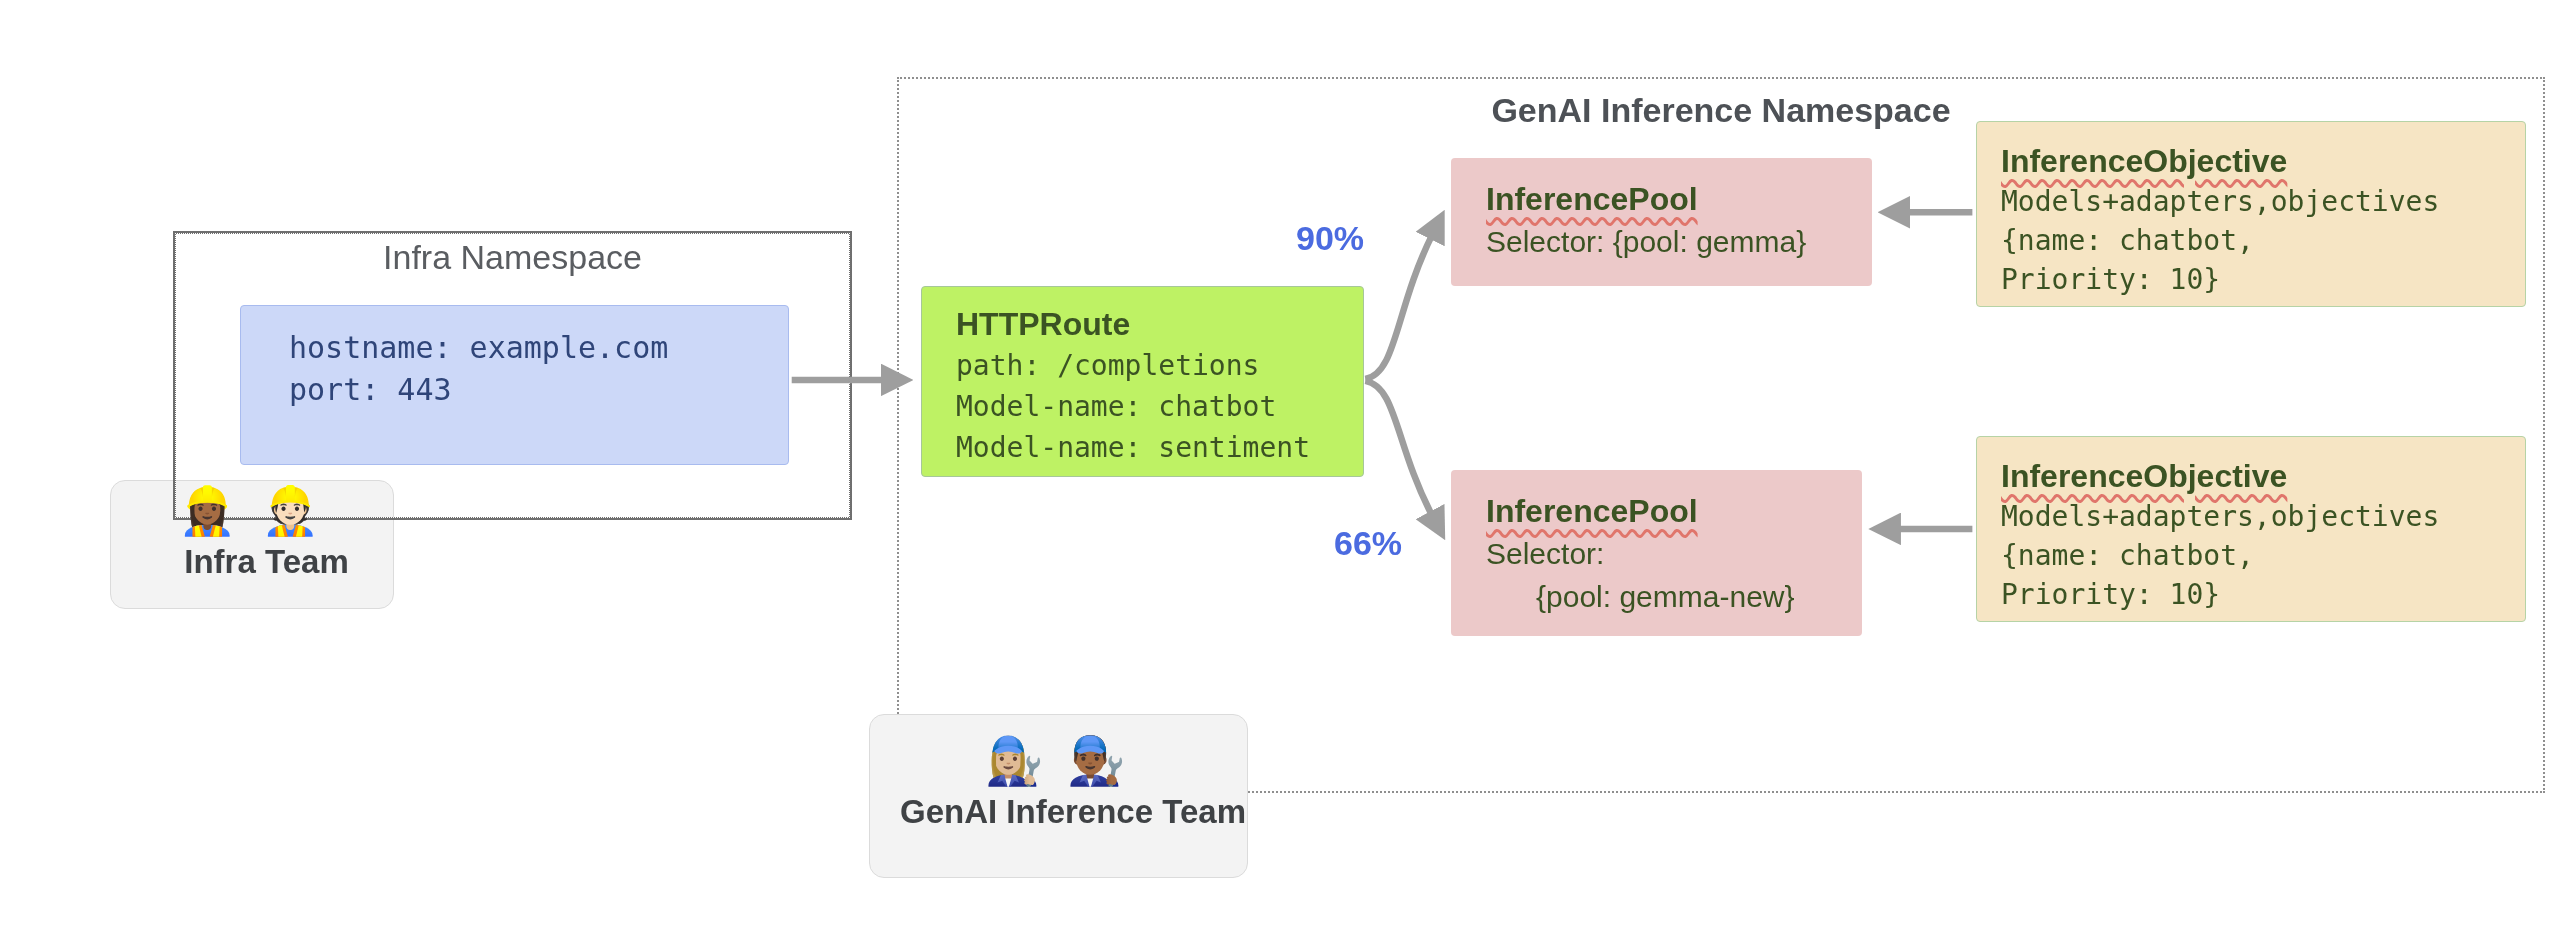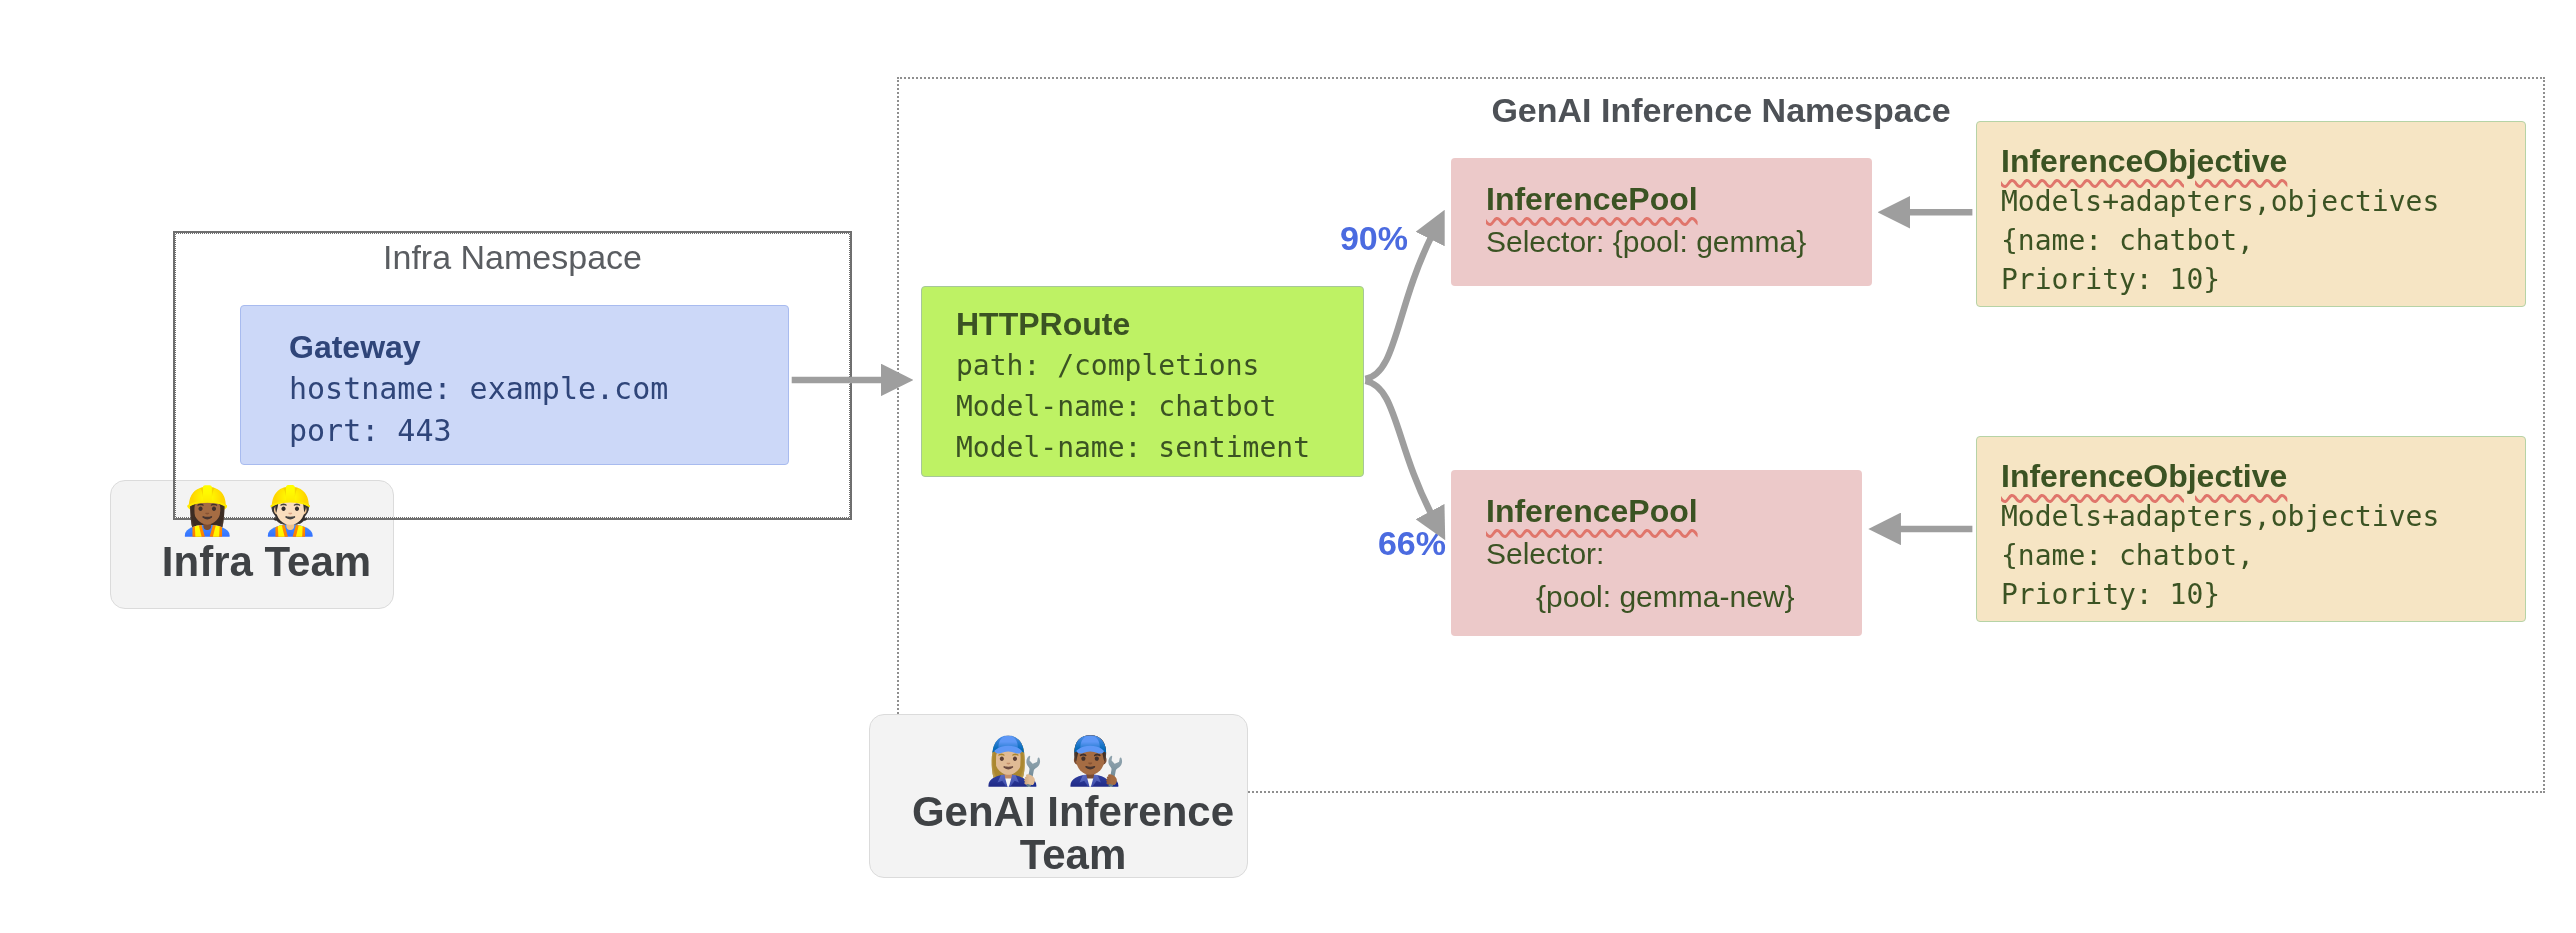--- a/index.html
+++ b/index.html
@@ -112,59 +112,58 @@
     border: 1.9px solid #dbdbdb;
     border-radius: 15px;
     box-sizing: border-box;
   }
   .infra-team-fill { left: 110px; top: 480px; width: 284px; height: 129px; z-index: 1; }
   .team-content { text-align: center; z-index: 5; }
   .infra-team-content { left: 110px; top: 482px; width: 284px; }
   .team-emoji { font-size: 47px; line-height: 58px; letter-spacing: 5.6px; }
   .team-label {
     font-weight: bold;
-    font-size: 42px; line-height: 43px;
+    font-size: 33px; line-height: 43px;
     color: #3f4245;
     margin-left: 29px;
   }
   .genai-team {
     left: 869px; top: 714px; width: 379px; height: 164px;
     z-index: 5;
     text-align: center;
     padding-top: 17px;
   }
 
   
   .arrows { left: 0; top: 0; z-index: 6; pointer-events: none; }
   .weight {
     font-weight: bold;
     font-size: 34px; line-height: 41px;
     color: #4b6be0;
     z-index: 5;
     width: 112px;
-    text-align: right;
+    text-align: left;
   }
   .weight-90 { left: 1296px; top: 218px; }
   .weight-10 { left: 1334px; top: 523px; }
 </style>
 </head>
 <body>
 
 <div class="canvas">
 
   <div class="abs team-fill infra-team-fill"></div>
 
   <div class="abs infra-ns"></div>
   <div class="abs infra-ns-title">Infra Namespace</div>
 
   <div class="abs genai-ns"></div>
   <div class="abs genai-ns-title">GenAI Inference Namespace</div>
 
   <div class="abs card gateway">
-    <div class="title">Gateway</div>
     <div class="line mono">hostname: example.com</div>
     <div class="line mono">port: 443</div>
   </div>
 
   <div class="abs card httproute">
     <div class="title">HTTPRoute</div>
     <div class="line mono">path: /completions</div>
     <div class="line mono">Model-name: chatbot</div>
     <div class="line mono">Model-name: sentiment</div>
   </div>

